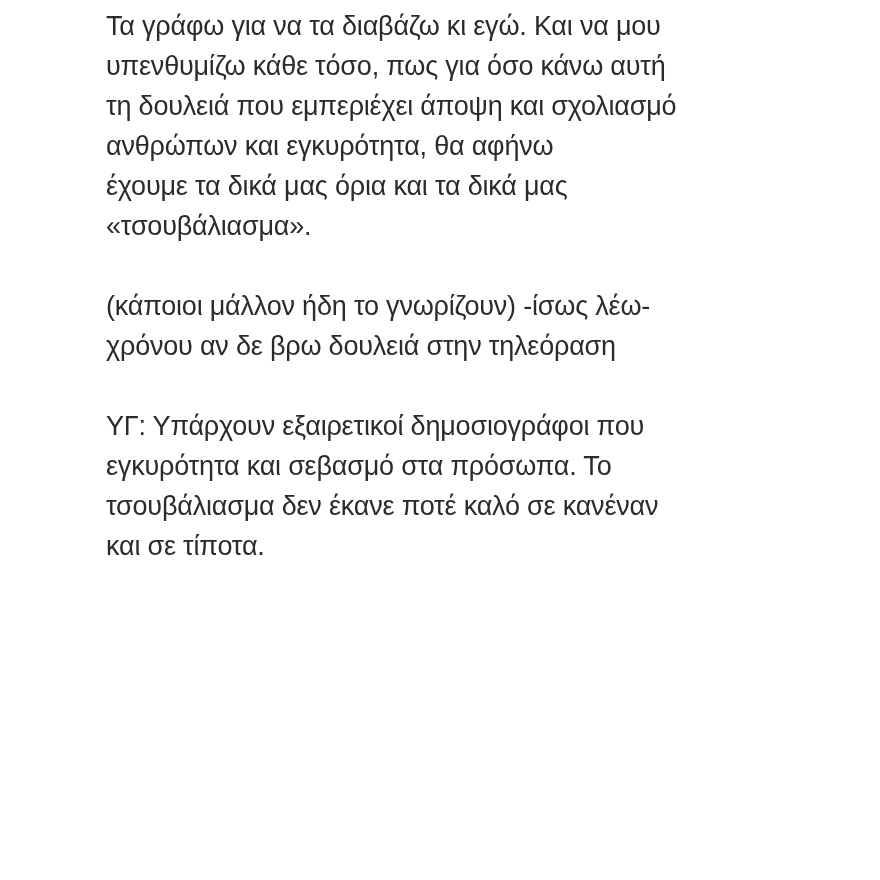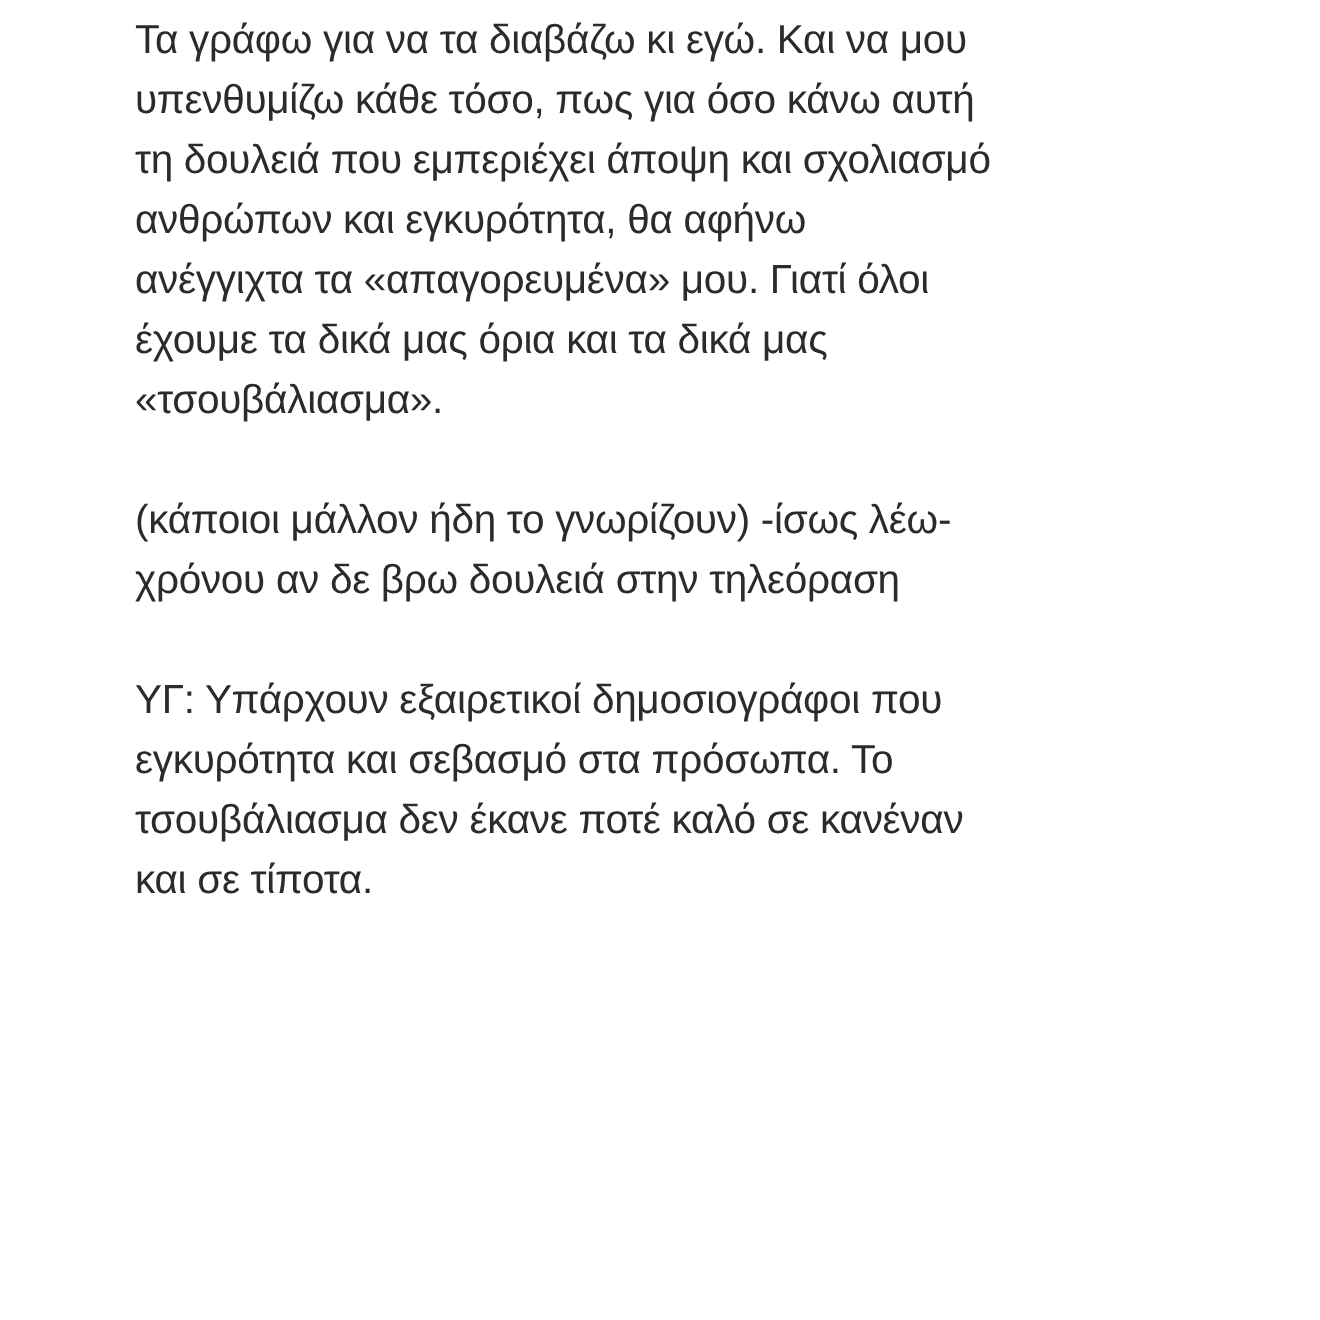--- a/index.html
+++ b/index.html
@@ -23,33 +23,32 @@
       line-height: 40px;
       color: #2b2b2b;
       letter-spacing: -0.2px;
     }
     .line {
       display: block;
       white-space: nowrap;
       height: 40px;
     }
     .para {
-      margin: 0 0 40px 0;
+      margin: 0 0 40px 16px;
     }
   </style>
 </head>
 <body>
 
 <div class="doc">
   <div class="para">
     <span class="line">Τα γράφω για να τα διαβάζω κι εγώ. Και να μου</span>
     <span class="line">υπενθυμίζω κάθε τόσο, πως για όσο κάνω αυτή</span>
     <span class="line">τη δουλειά που εμπεριέχει άποψη και σχολιασμό</span>
     <span class="line">ανθρώπων και εγκυρότητα, θα αφήνω</span>
-    <span class="line">ανέγγιχτα τα «απαγορευμένα» μου. Γιατί όλοι</span>
     <span class="line">έχουμε τα δικά μας όρια και τα δικά μας</span>
     <span class="line">«τσουβάλιασμα».</span>
   </div>
   <div class="para">
     <span class="line">(κάποιοι μάλλον ήδη το γνωρίζουν) -ίσως λέω-</span>
     <span class="line">χρόνου αν δε βρω δουλειά στην τηλεόραση</span>
   </div>
   <div class="para">
     <span class="line">ΥΓ: Υπάρχουν εξαιρετικοί δημοσιογράφοι που</span>
     <span class="line">εγκυρότητα και σεβασμό στα πρόσωπα. Το</span>

